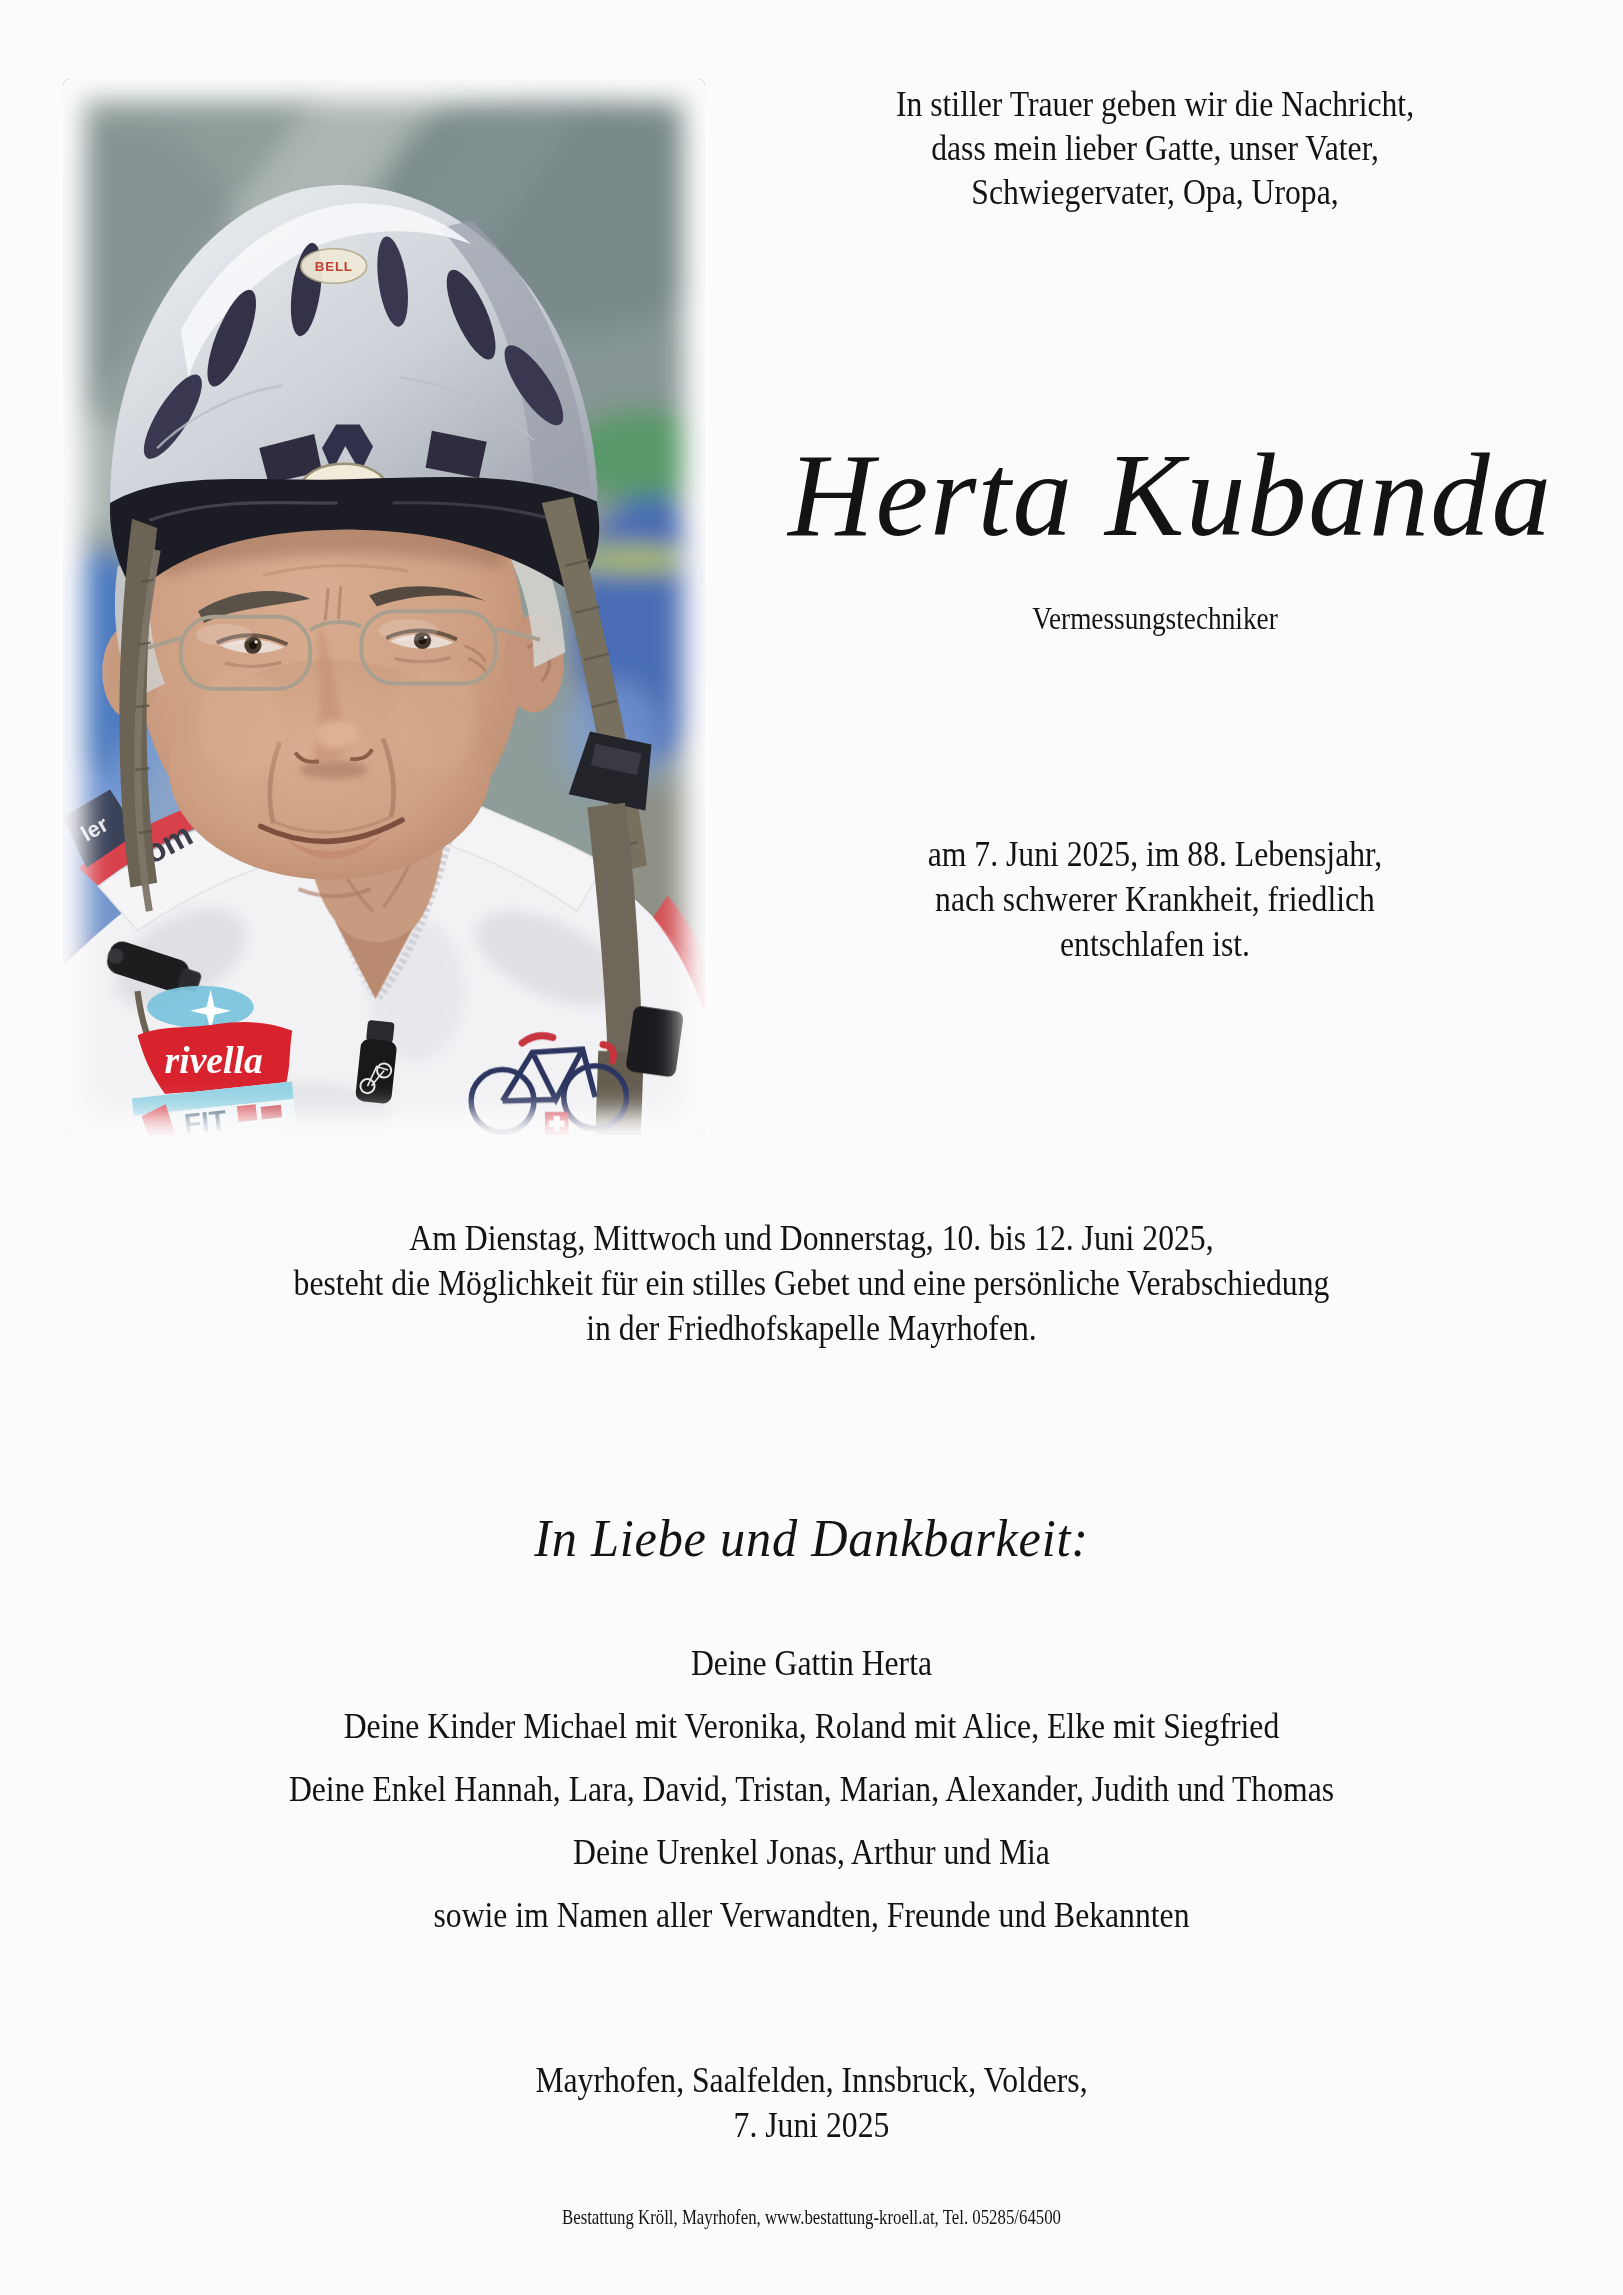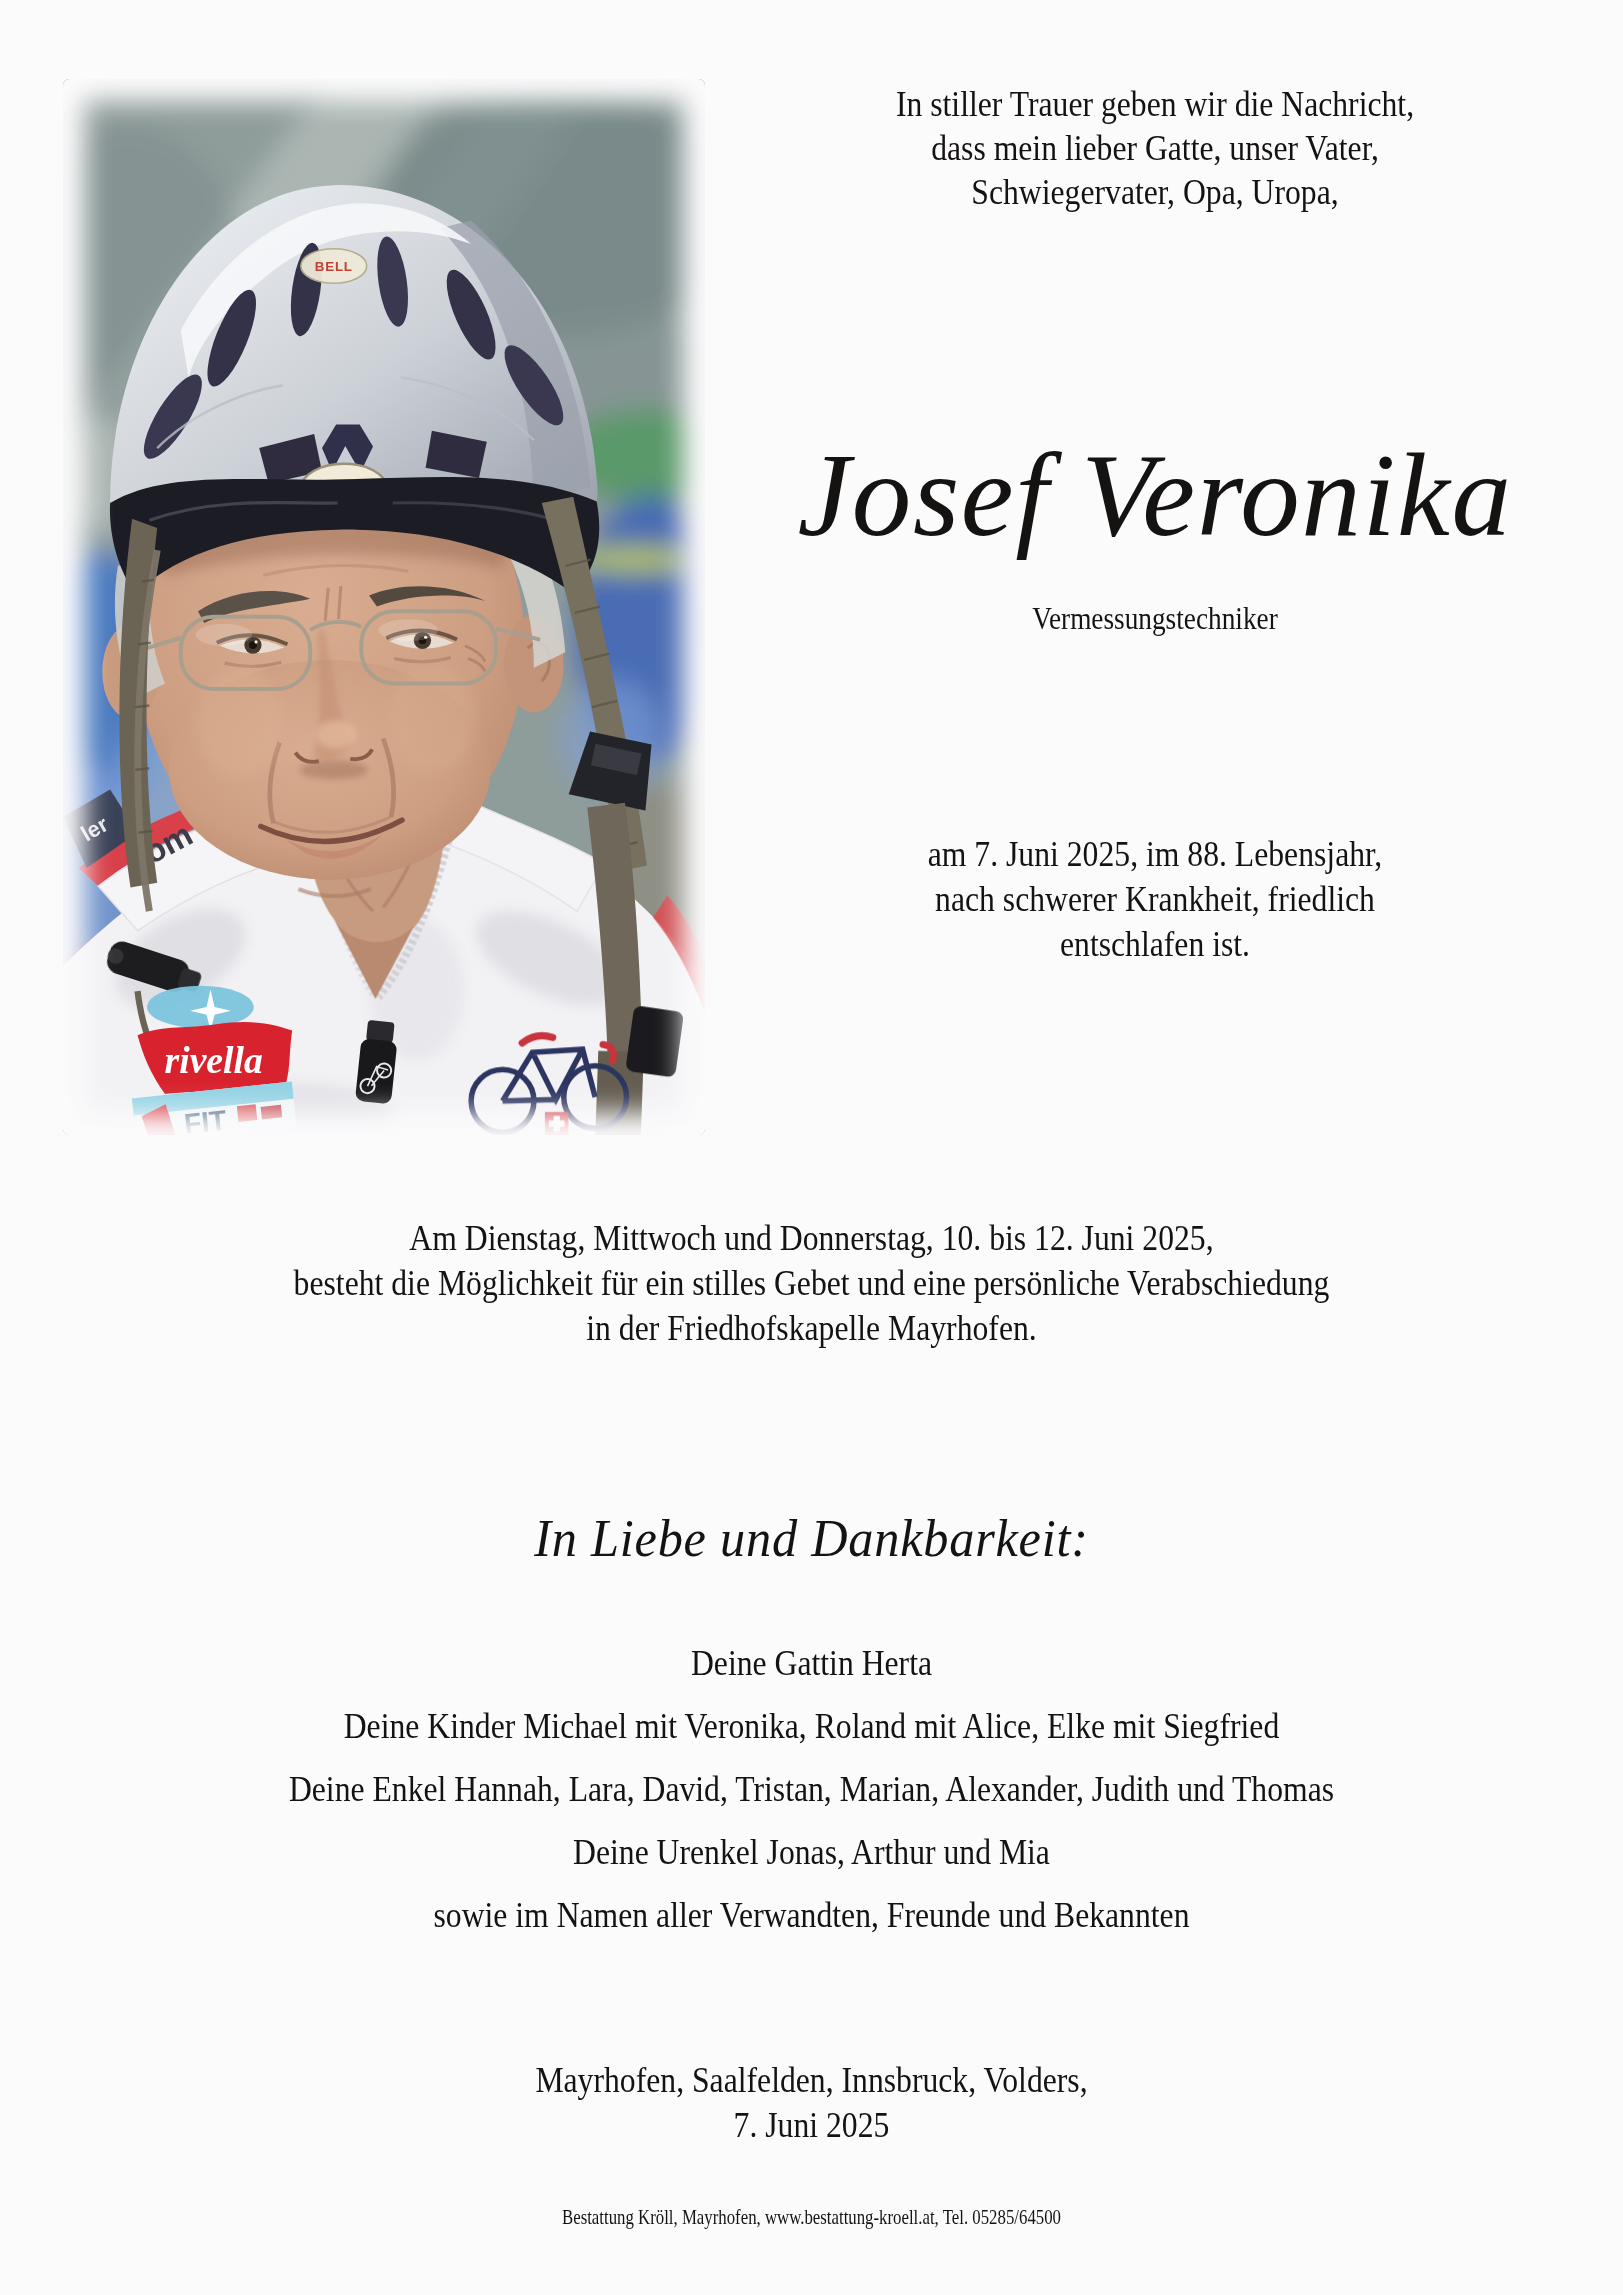--- a/index.html
+++ b/index.html
@@ -287,21 +287,21 @@
     </svg>
     <div class="feather"></div>
   </div>
 
   <div class="tblock col-right intro cond">
     <div>In stiller Trauer geben wir die Nachricht,</div>
     <div>dass mein lieber Gatte, unser Vater,</div>
     <div>Schwiegervater, Opa, Uropa,</div>
   </div>
 
-  <div class="tblock col-right name">Josef Veronika</div>
+  <div class="tblock col-right name">Herta Kubanda</div>
 
   <div class="tblock col-right profession cond">Vermessungstechniker</div>
 
   <div class="tblock col-right notice cond">
     <div>am 7. Juni 2025, im 88. Lebensjahr,</div>
     <div>nach schwerer Krankheit, friedlich</div>
     <div>entschlafen ist.</div>
   </div>
 
   <div class="tblock full farewell cond">

